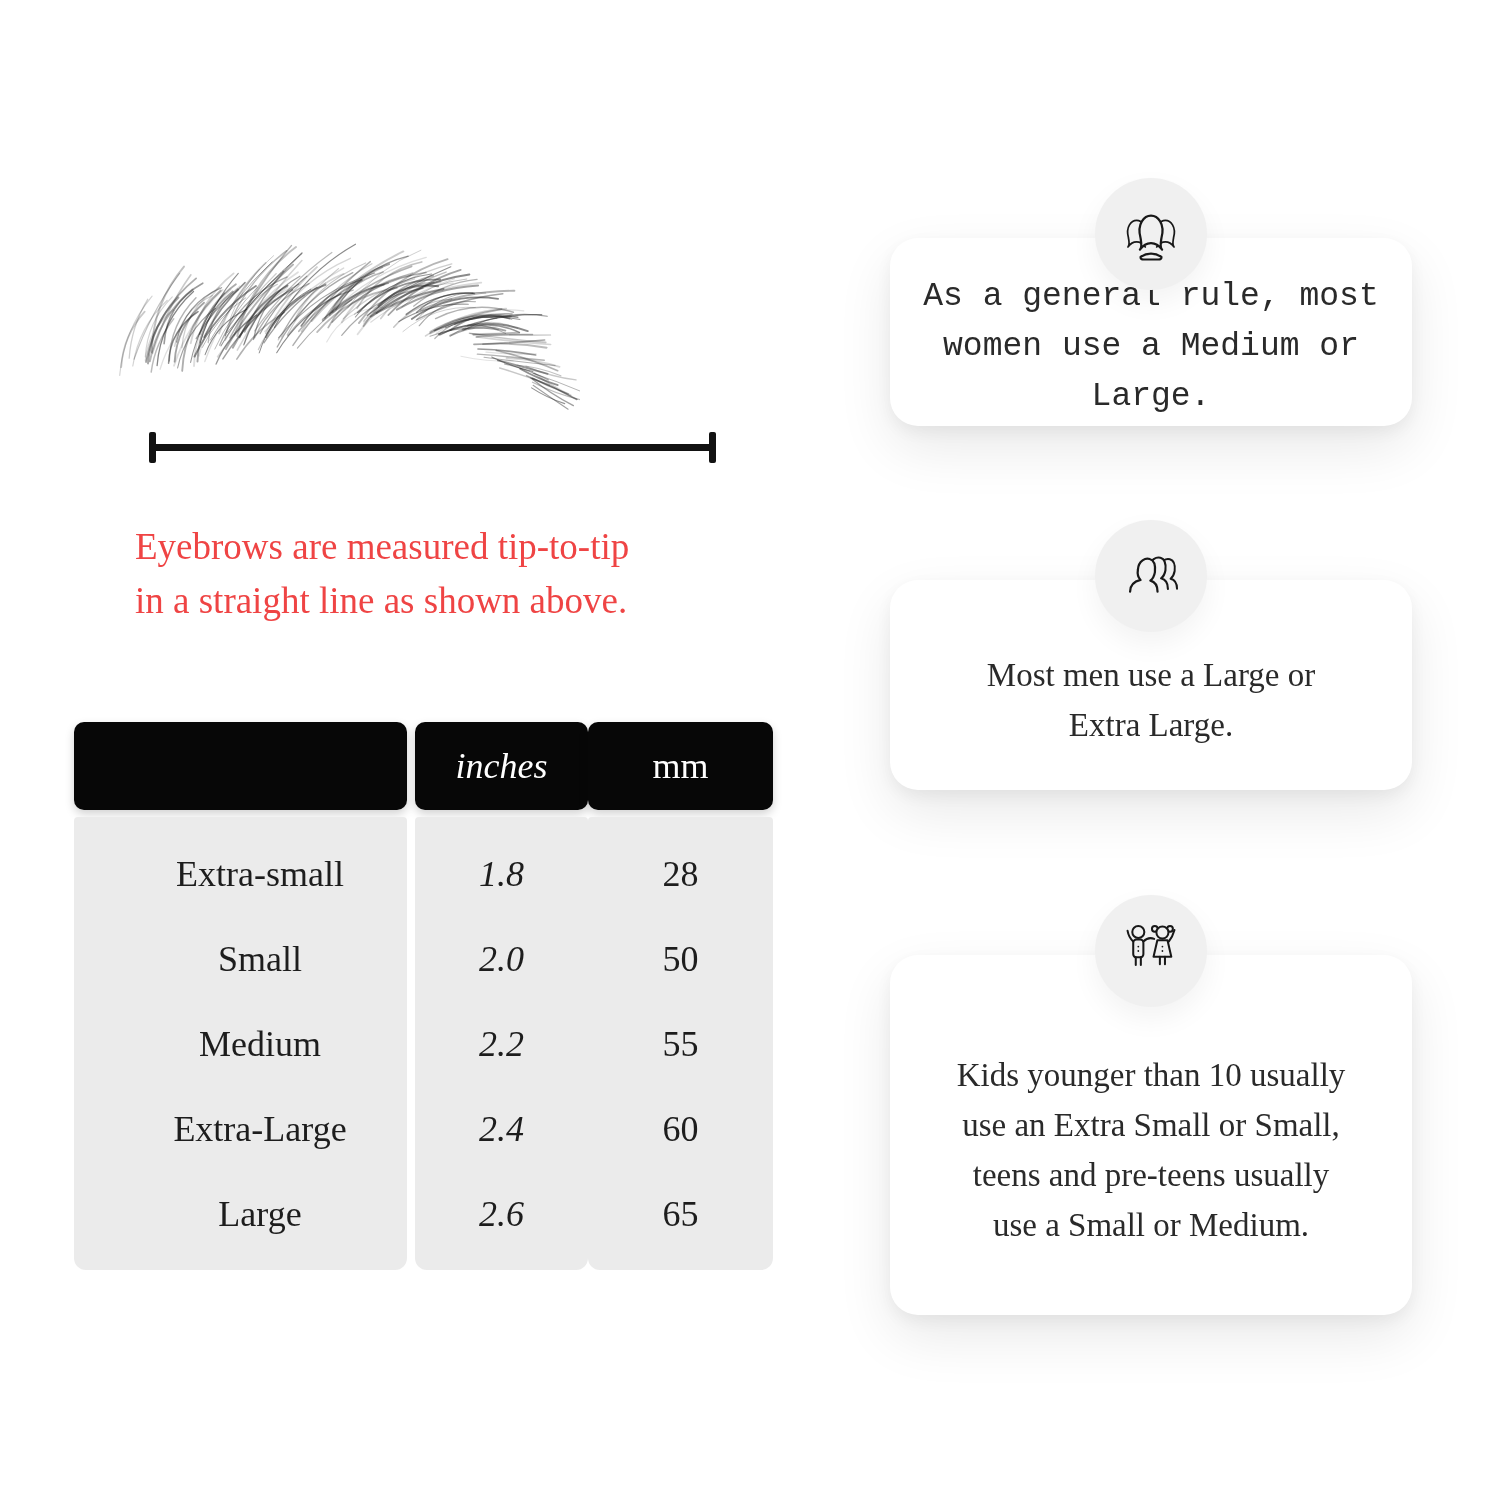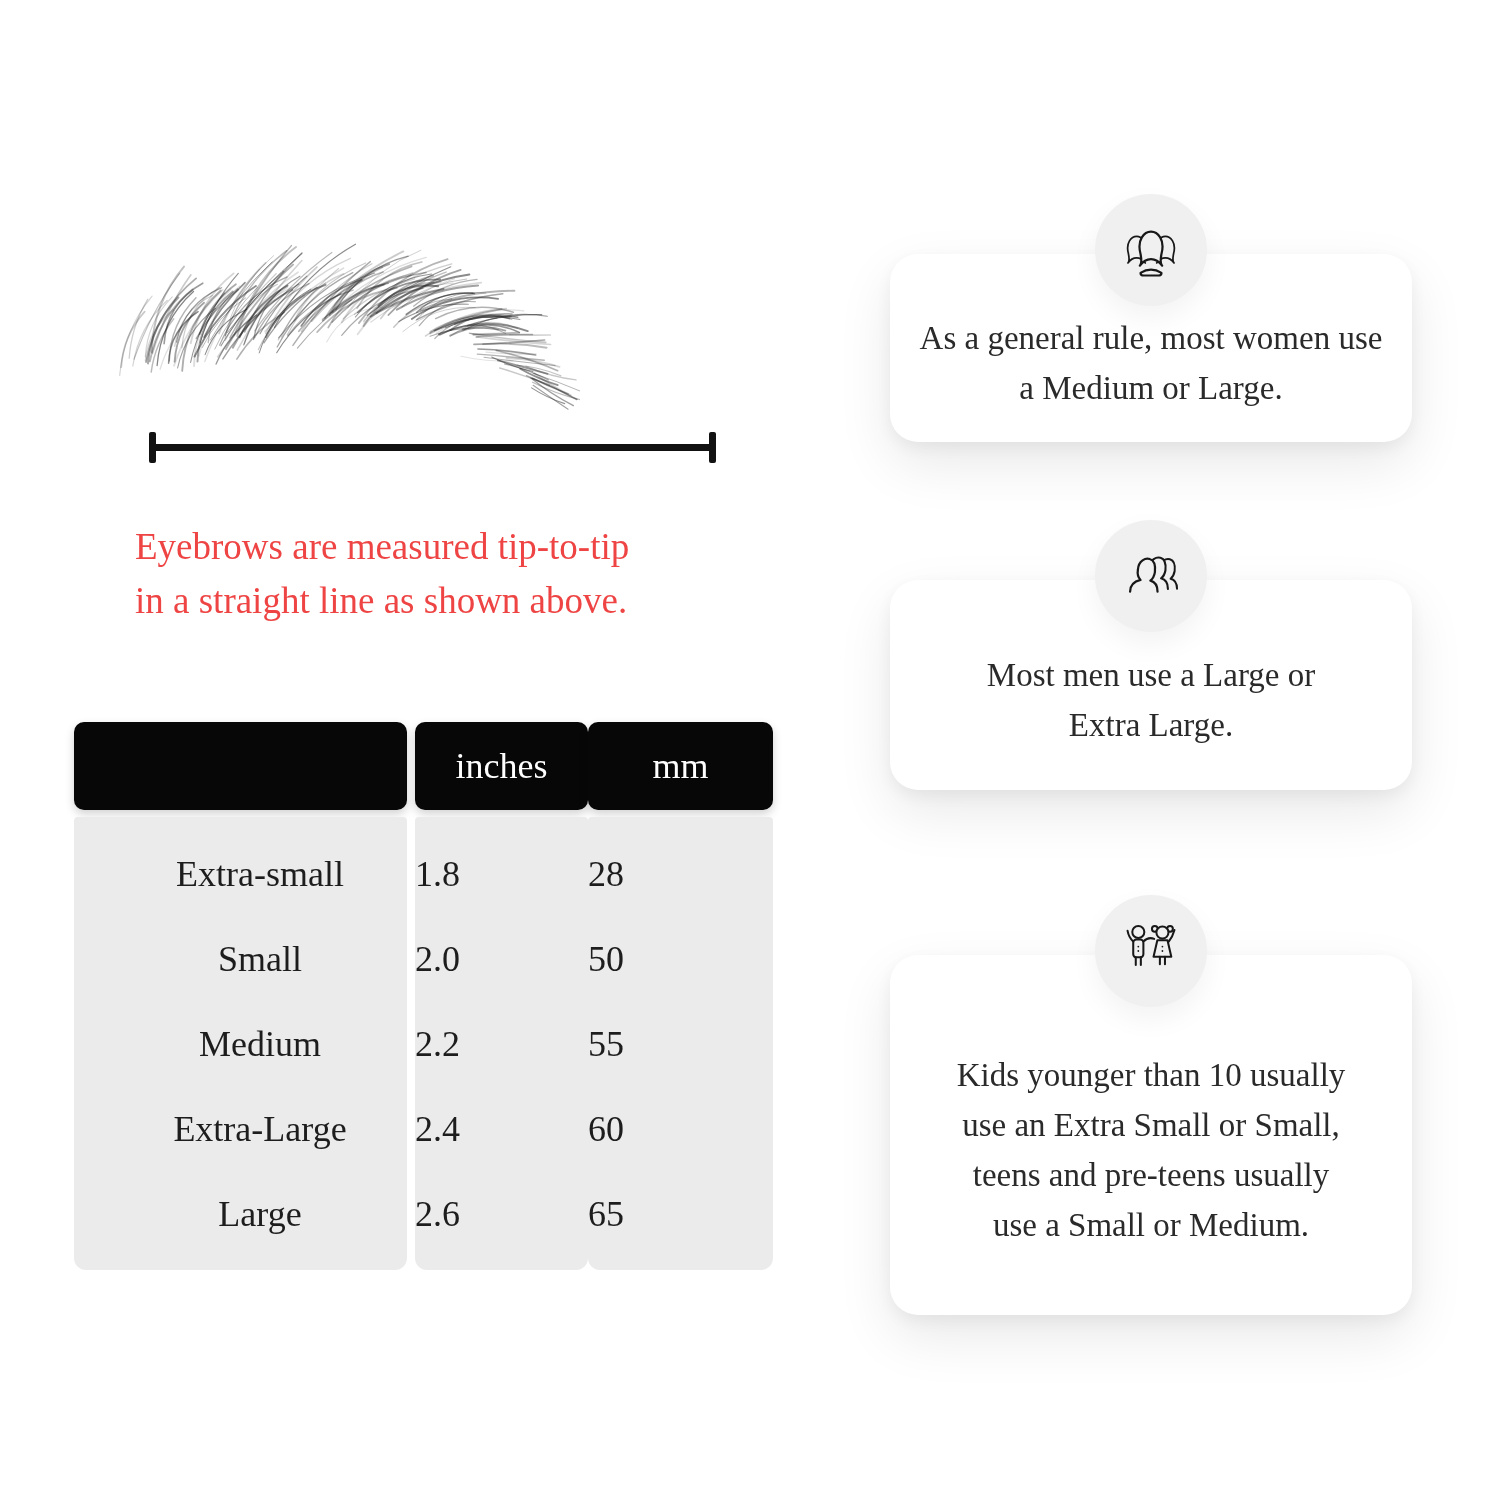--- a/index.html
+++ b/index.html
@@ -15,38 +15,38 @@
   .measure-line .tick.left{left:-1px;}
   .measure-line .tick.right{right:-1px;}
 
   
   .caption{position:absolute;left:135px;top:520px;width:680px;font-size:37px;line-height:54px;color:#ef4444;}
 
   
   .size-table{position:absolute;left:74px;top:722px;width:719px;}
   .t-row{display:flex;}
   .c1{width:333px;}
-  .c2{width:173px;margin-left:8px;}
+  .c2{width:173px;margin-left:8px;font-style:italic;}
   .c3{width:185px;}
   .hc{background:#070707;border-radius:10px;height:88px;color:#ffffff;
       display:flex;align-items:center;justify-content:center;font-size:36px;
       box-shadow:0 4px 10px rgba(0,0,0,0.18);}
   .t-body{margin-top:7px;height:453px;}
   .bc{background:#ebebeb;border-radius:4px 4px 12px 12px;box-sizing:border-box;
       display:flex;flex-direction:column;justify-content:space-around;padding:14px 0;
       font-size:36px;color:#1d1d1d;}
   .bc .cell{white-space:nowrap;}
   .bc.c1 .cell{text-align:center;padding-left:39px;}
-  .bc.c2 .cell,.bc.c3 .cell{text-align:left;}
+  .bc.c2 .cell,.bc.c3 .cell{text-align:center;}
 
   
   .card{position:absolute;left:890px;width:522px;background:#ffffff;border-radius:28px;
         box-shadow:0 22px 55px rgba(0,0,0,0.09), 0 6px 16px rgba(0,0,0,0.05);
         display:flex;align-items:center;justify-content:center;box-sizing:border-box;padding-top:30px;}
-  .card-1{top:254px;height:188px;}
+  .card-1{top:238px;height:188px;font-family:Liberation Mono, monospace;}
   .card-2{top:580px;height:210px;justify-content:center;}
   .card-3{top:955px;height:360px;}
   .icon-circle{position:absolute;left:50%;transform:translateX(-50%);top:-60px;
                width:112px;height:112px;border-radius:50%;background:#f0f0f0;
                display:flex;align-items:center;justify-content:center;
                box-shadow:0 12px 28px rgba(0,0,0,0.05);}
   .icon-circle svg{display:block;}
   .card-text{font-size:33px;line-height:50px;color:#2a2a2a;text-align:center;}
   .card-1 .card-text{width:478px;}
   .card-2 .card-text{width:378px;}

